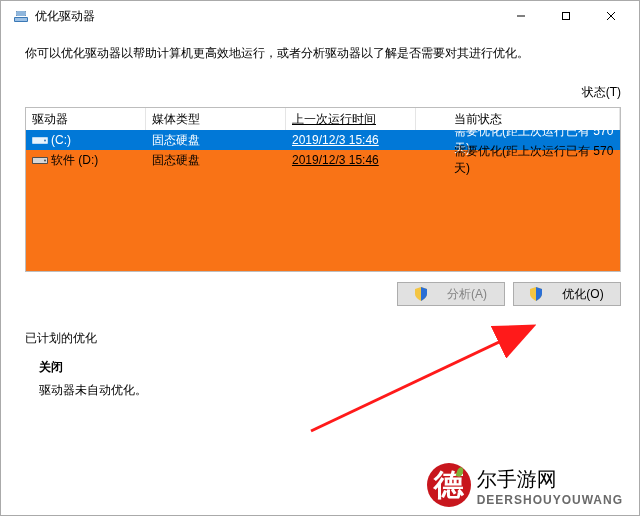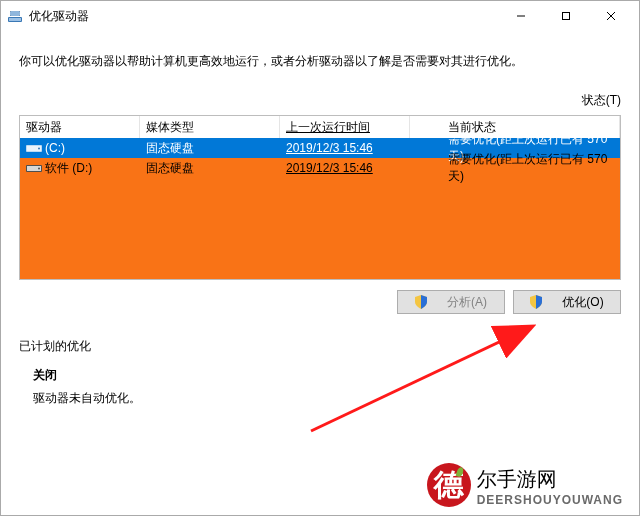--- a/index.html
+++ b/index.html
@@ -13,40 +13,41 @@
     overflow: hidden;
   }
   .window {
     border: 1px solid #aaa;
     width: 640px;
     height: 516px;
     background: #fff;
     display: flex;
     flex-direction: column;
     position: relative;
+    padding-left: 6px;
   }
   .titlebar {
     height: 30px;
     display: flex;
     align-items: center;
     padding: 0 6px;
     background: #fff;
   }
   .titlebar .icon-dd { width:16px; height:16px; margin-right:6px; }
   .title-text { font-size:12px; color:#000; flex:0 0 auto; }
   .title-spacer { flex:1; }
   .winbtn { width:45px; height:28px; display:flex; align-items:center; justify-content:center; cursor:pointer; }
   .winbtn svg { width:10px; height:10px; }
   .content {
     flex:1;
     padding: 10px 18px 12px 18px;
     display:flex;
     flex-direction:column;
   }
-  .desc { color:#000; font-size:12px; margin-top:12px; margin-bottom:22px; }
+  .desc { color:#000; font-size:12px; margin-top:4px; margin-bottom:22px; }
   .section-label { font-size:12px; color:#000; margin-bottom:6px;text-align:right; }
   .drive-box {
     border:1px solid #bdbdbd;
     height:165px;
     background:#f97316;
     overflow:hidden;
   }
   .drive-header {
     display:flex;
     font-size:12px;

